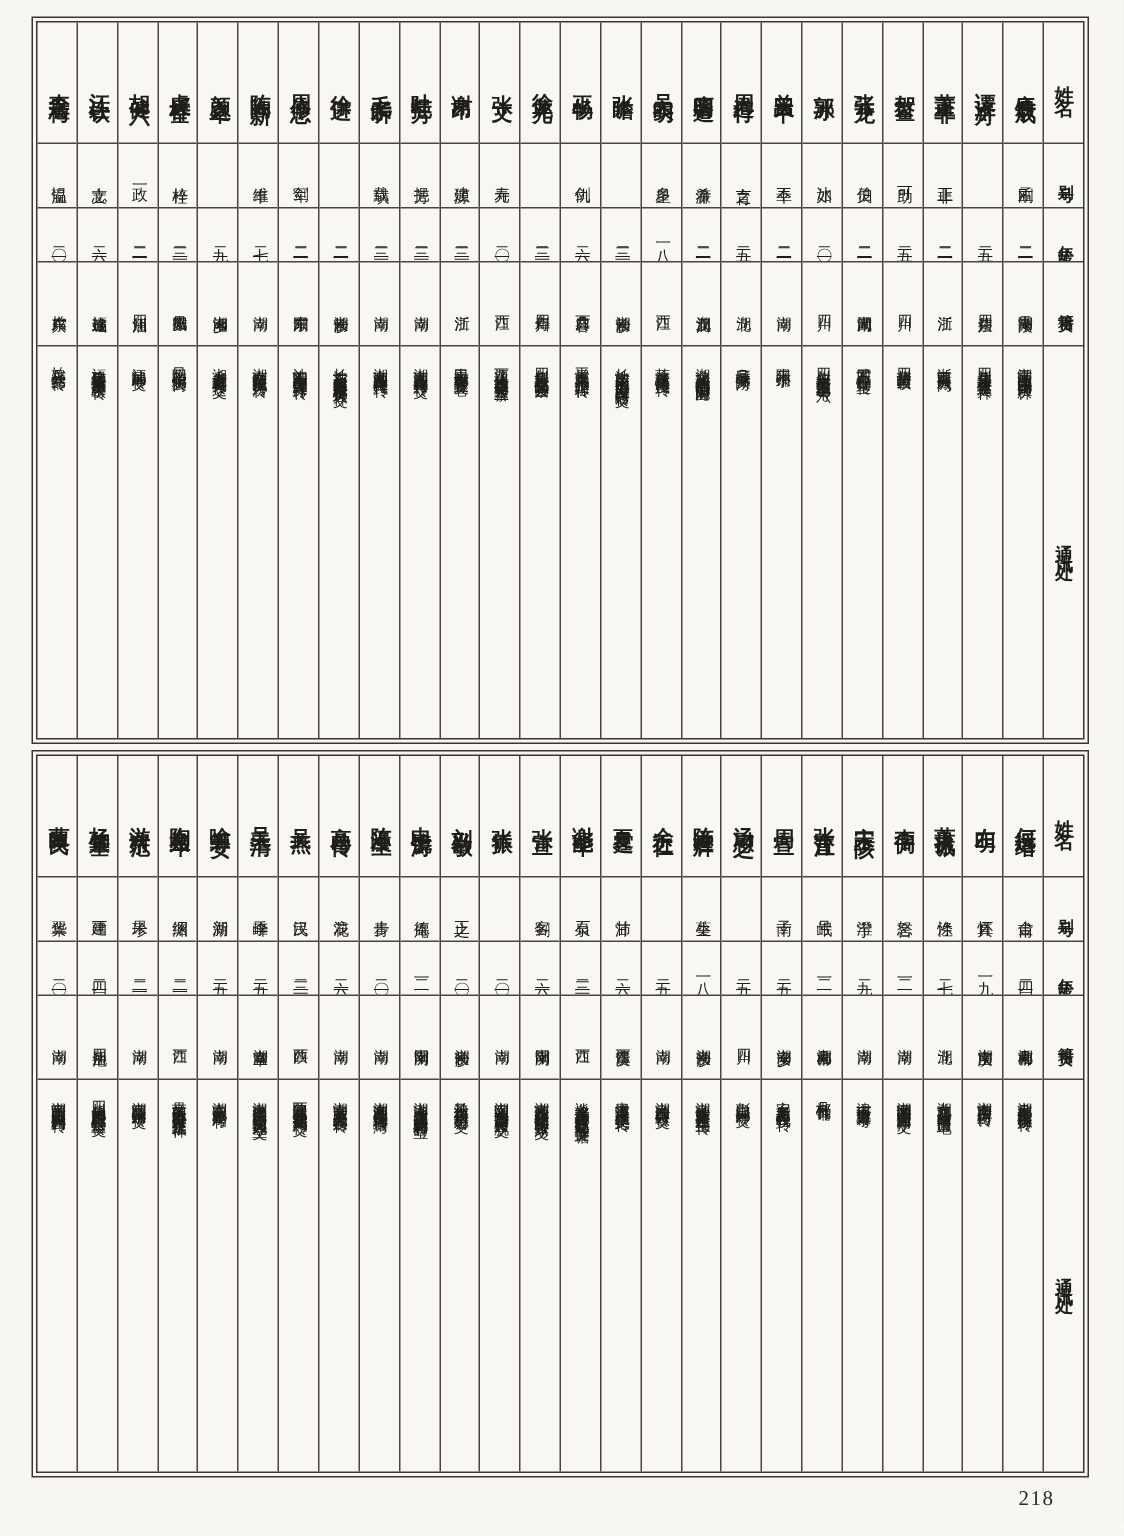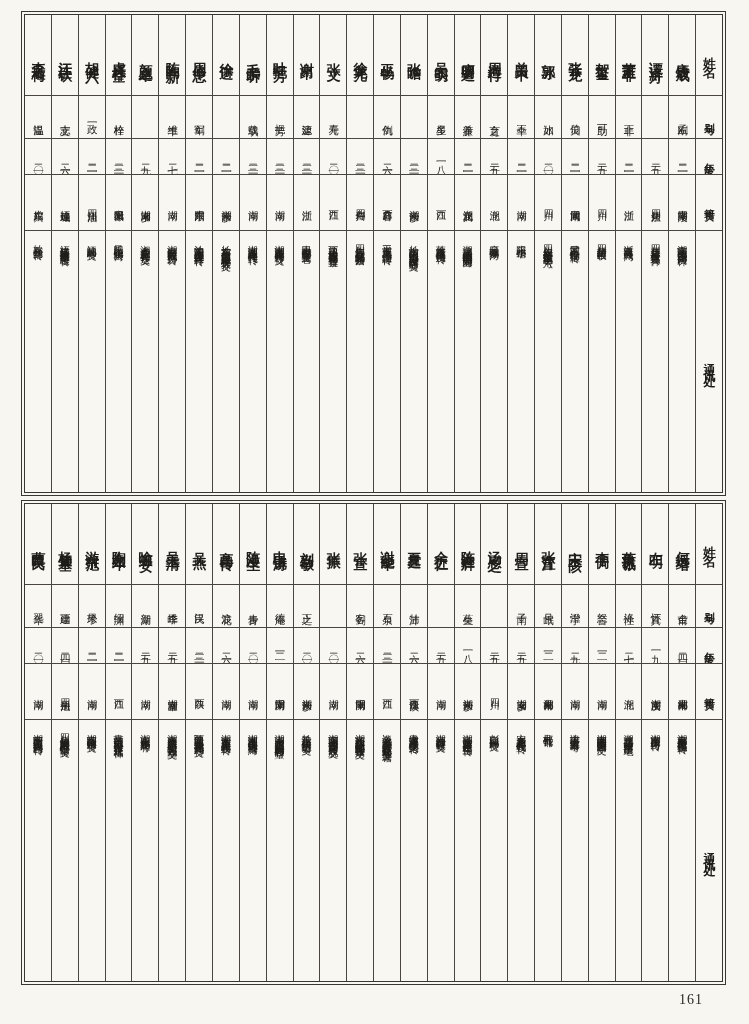--- a/index.html
+++ b/index.html
@@ -956,14 +956,14 @@
     <div class="cell native">
               <span class="vtext">湖南</span>
             </div>
     <div class="cell addr">
               <span class="vtext">湖南益阳东门城内大利昌转</span>
             </div>
   </div>
         </div>
     </div>
   </div>
-  <div class="page-number">161</div>
+  <div class="page-number">218</div>
 </div>
 
 </body></html>

